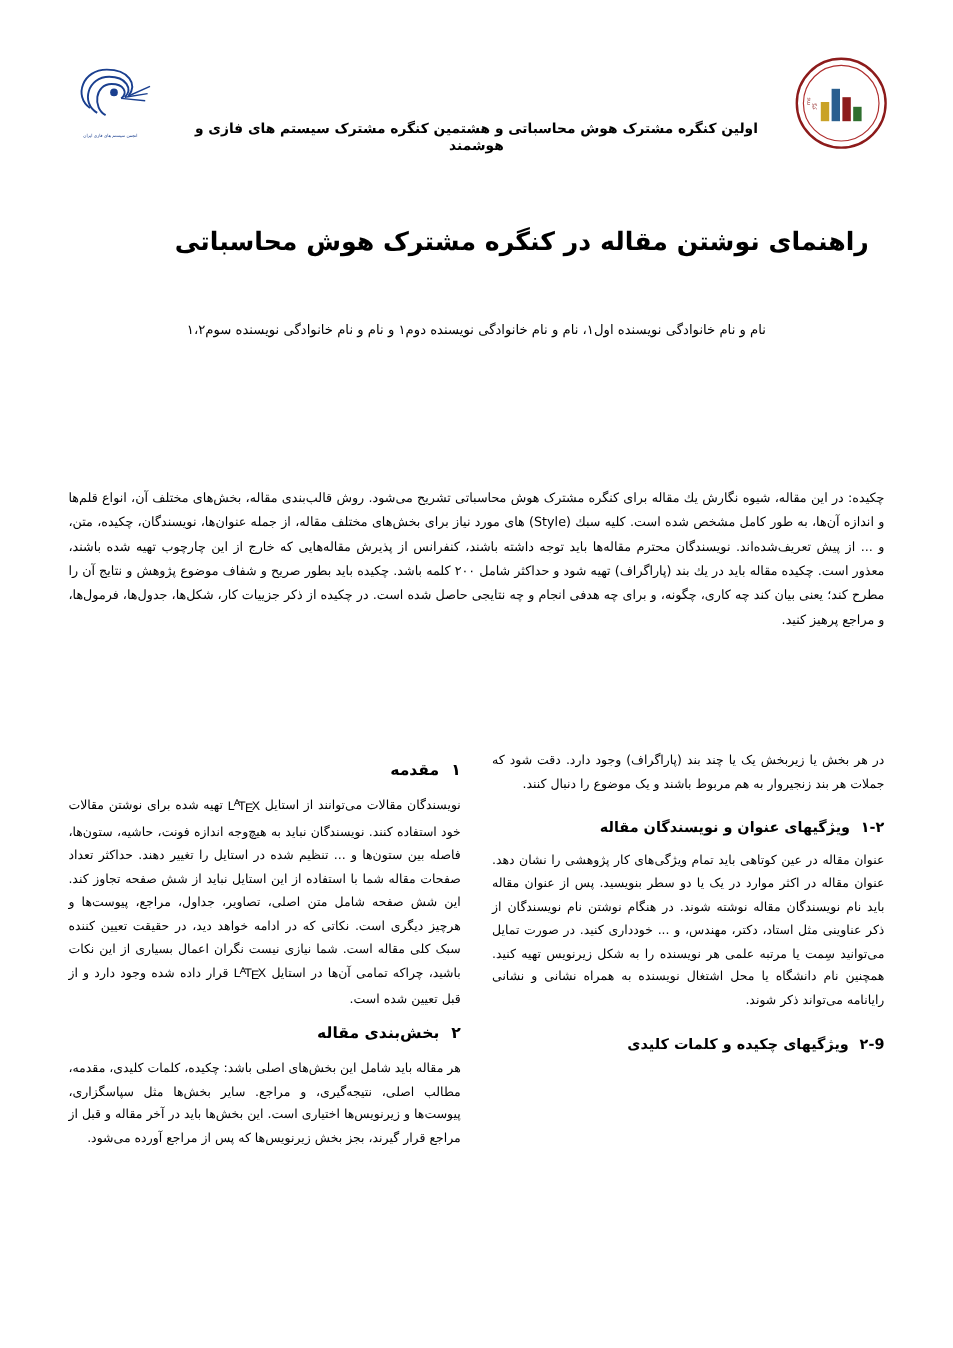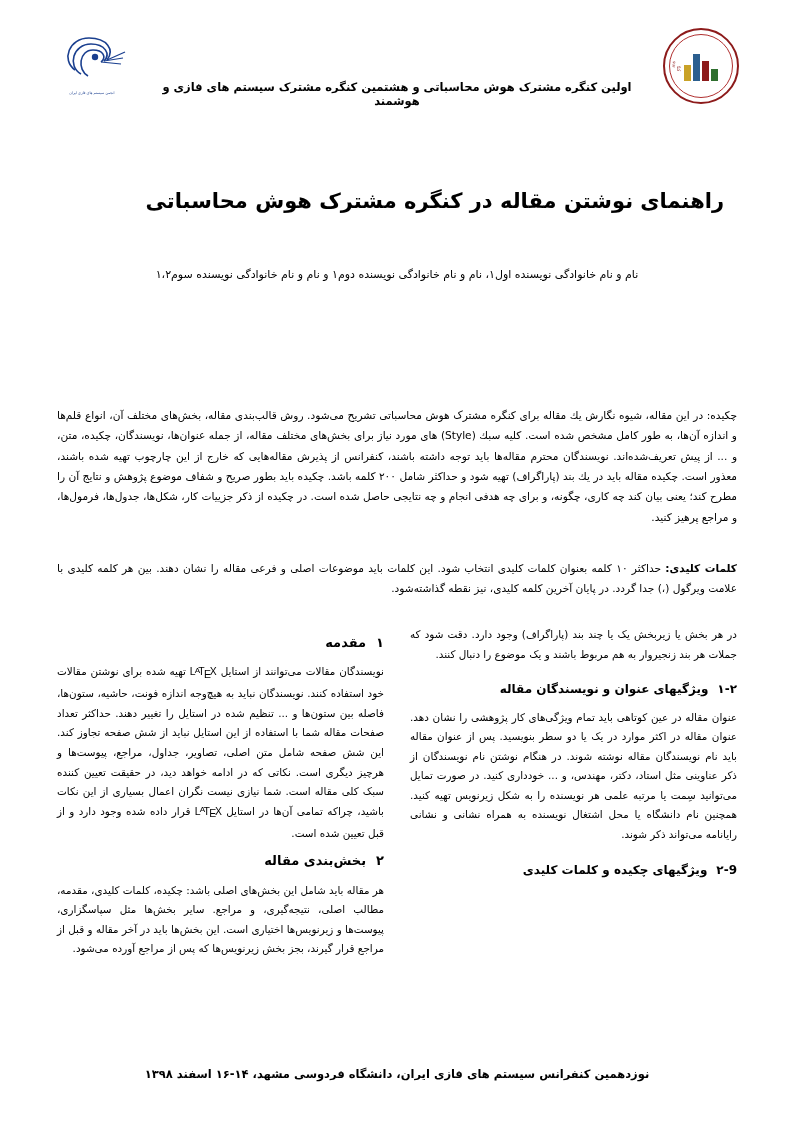--- a/index.html
+++ b/index.html
@@ -17,21 +17,21 @@
   }
   .page {
     position: absolute;
     inset: 0;
     padding: 0;
   }
 
   
   .header {
     position: absolute;
-    top: 26px;
+    top: 46px;
     left: 55px;
     right: 55px;
     height: 78px;
   }
   .logo-left {
     position: absolute;
     right: 0px;
     top: 2px;
     width: 72px;
     height: 72px;
@@ -270,23 +270,20 @@
 
   <div class="paper-title">راهنمای نوشتن مقاله در کنگره مشترک هوش محاسباتی</div>
 
   <div class="authors">نام و نام خانوادگی نویسنده اول۱، نام و نام خانوادگی نویسنده دوم۱ و نام و نام خانوادگی نویسنده سوم۱،۲</div>
 
 
   <div class="abstract">
     <b>چکیده:</b><span> در این مقاله، شیوه نگارش یك مقاله برای کنگره مشترک هوش محاسباتی تشریح می‌شود. روش قالب‌بندی مقاله، بخش‌های مختلف آن، انواع قلم‌ها و اندازه آن‌ها، به طور کامل مشخص شده است. کلیه سبك (Style) های مورد نیاز برای بخش‌های مختلف مقاله، از جمله عنوان‌ها، نویسندگان، چکیده، متن، و ... از پیش تعریف‌شده‌اند. نویسندگان محترم مقاله‌ها باید توجه داشته باشند، کنفرانس از پذیرش مقاله‌هایی که خارج از این چارچوب تهیه شده باشند، معذور است. چکیده مقاله باید در یك بند (پاراگراف) تهیه شود و حداکثر شامل ۲۰۰ کلمه باشد. چکیده باید بطور صریح و شفاف موضوع پژوهش و نتایج آن را مطرح کند؛ یعنی بیان کند چه کاری، چگونه، و برای چه هدفی انجام و چه نتایجی حاصل شده است. در چکیده از ذکر جزییات کار، شکل‌ها، جدول‌ها، فرمول‌ها، و مراجع پرهیز کنید.</span>
   </div>
 
-  <div class="keywords">
-    <b>کلمات کلیدی:</b><span> حداکثر ۱۰ کلمه بعنوان کلمات کلیدی انتخاب شود. این کلمات باید موضوعات اصلی و فرعی مقاله را نشان دهند. بین هر کلمه کلیدی با علامت ویرگول (،) جدا گردد. در پایان آخرین کلمه کلیدی، نیز نقطه گذاشته‌شود.</span>
-  </div>
 
   <div class="columns">
 
     <div class="col">
 
       <div class="sec-head">
         <span class="sec-num">۱</span>
         <span>مقدمه</span>
       </div>
 
@@ -312,15 +309,14 @@
       <p>عنوان مقاله در عین کوتاهی باید تمام ویژگی‌های کار پژوهشی را نشان دهد. عنوان مقاله در اکثر موارد در یک یا دو سطر بنویسید. پس از عنوان مقاله باید نام نویسندگان مقاله نوشته شوند. در هنگام نوشتن نام نویسندگان از ذکر عناوینی مثل استاد، دکتر، مهندس، و ... خودداری کنید. در صورت تمایل می‌توانید سِمت یا مرتبه علمی هر نویسنده را به شکل زیرنویس تهیه کنید. همچنین نام دانشگاه یا محل اشتغال نویسنده به همراه نشانی و نشانی رایانامه می‌تواند ذکر شوند.</p>
 
       <div class="sub-head">
         <span>۲-9</span>
         <span>ویژگیهای چکیده و کلمات کلیدی</span>
       </div>
 
     </div>
   </div>
 
-  <div class="footer">نوزدهمین کنفرانس سیستم های فازی ایران، دانشگاه فردوسی مشهد، ۱۴-۱۶ اسفند ۱۳۹۸</div>
 
 </div>
 
 </body></html>

